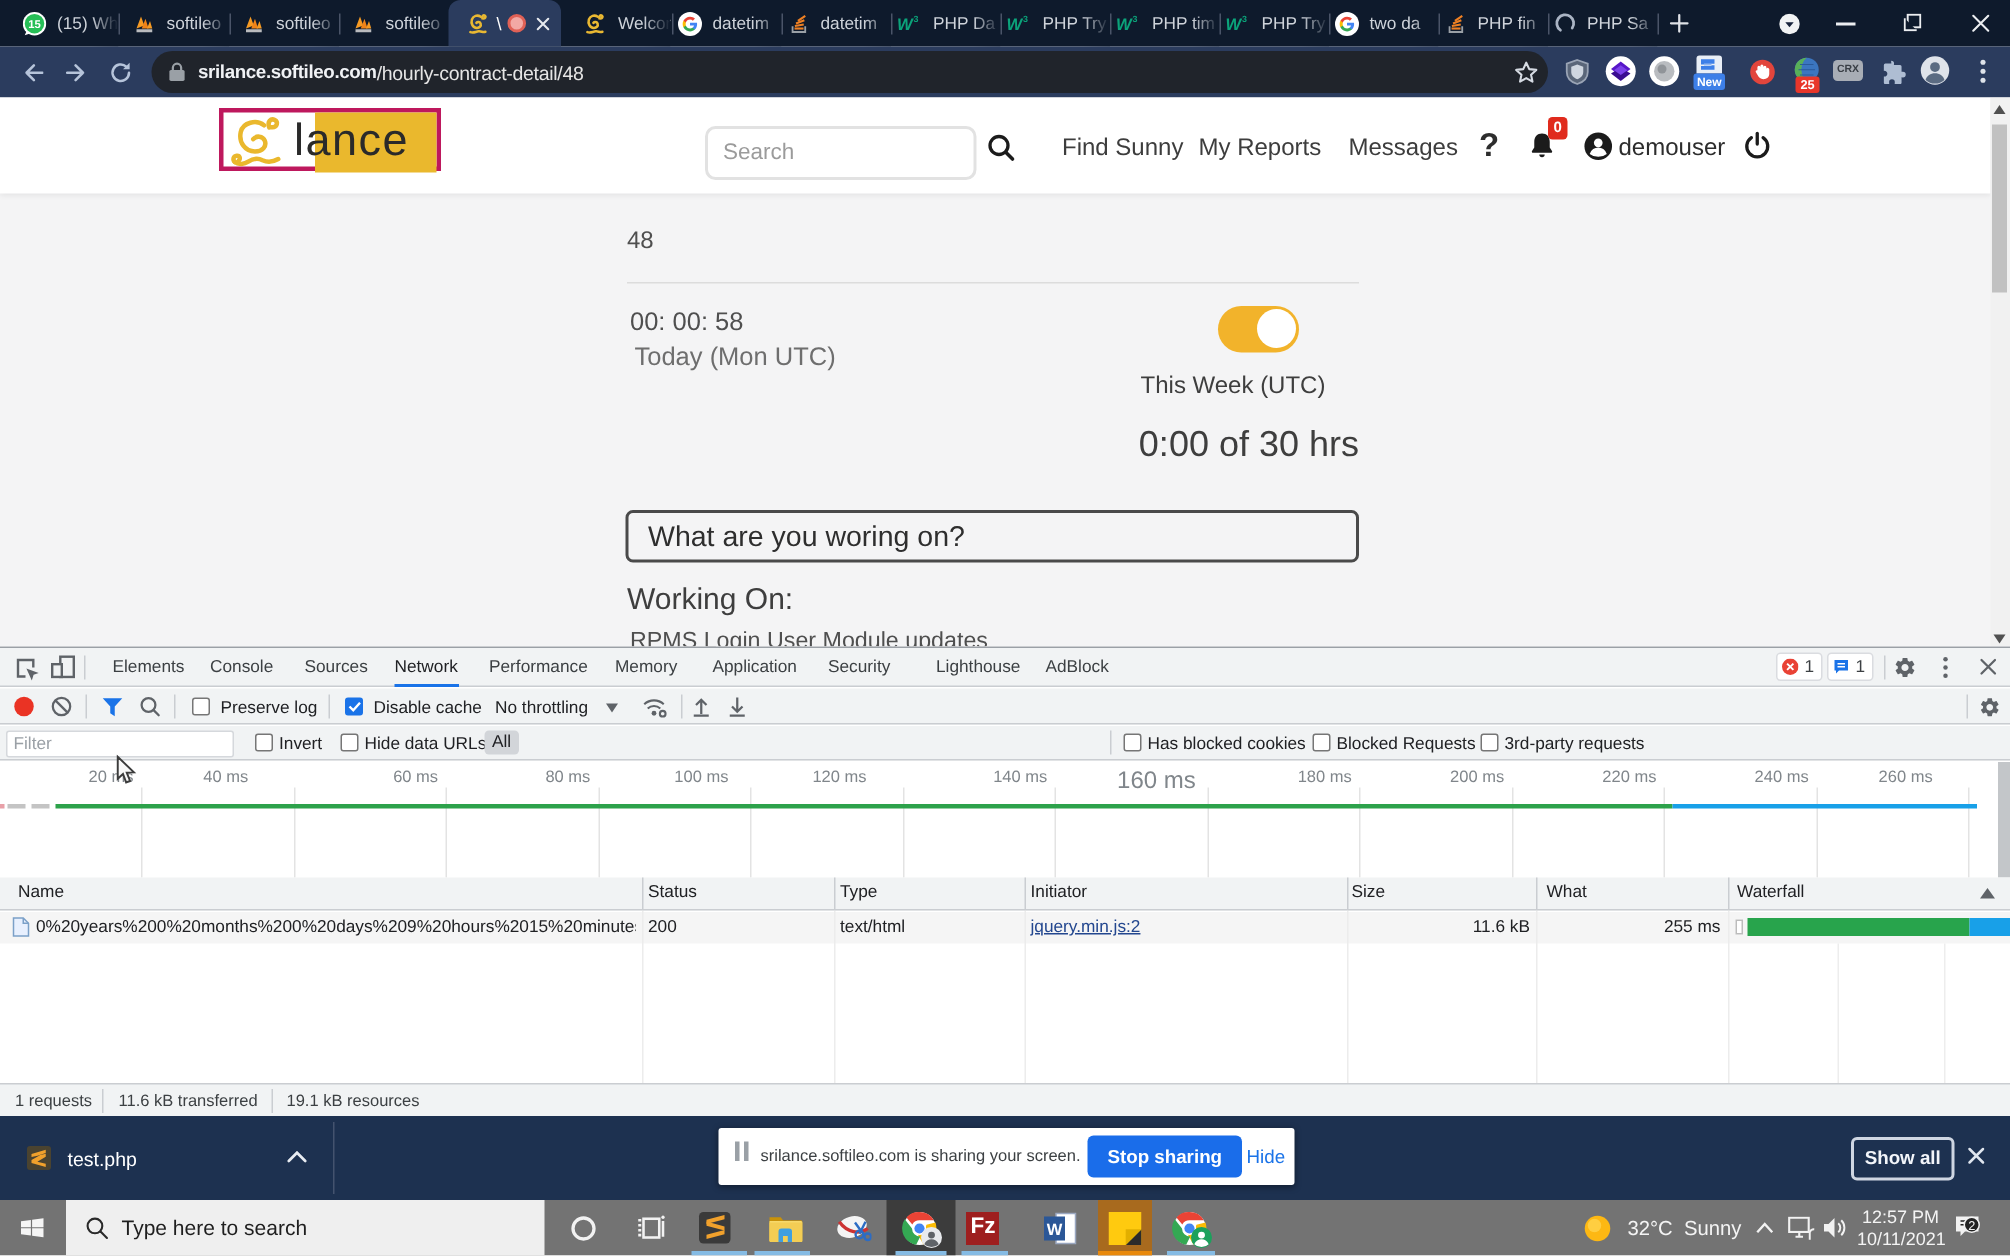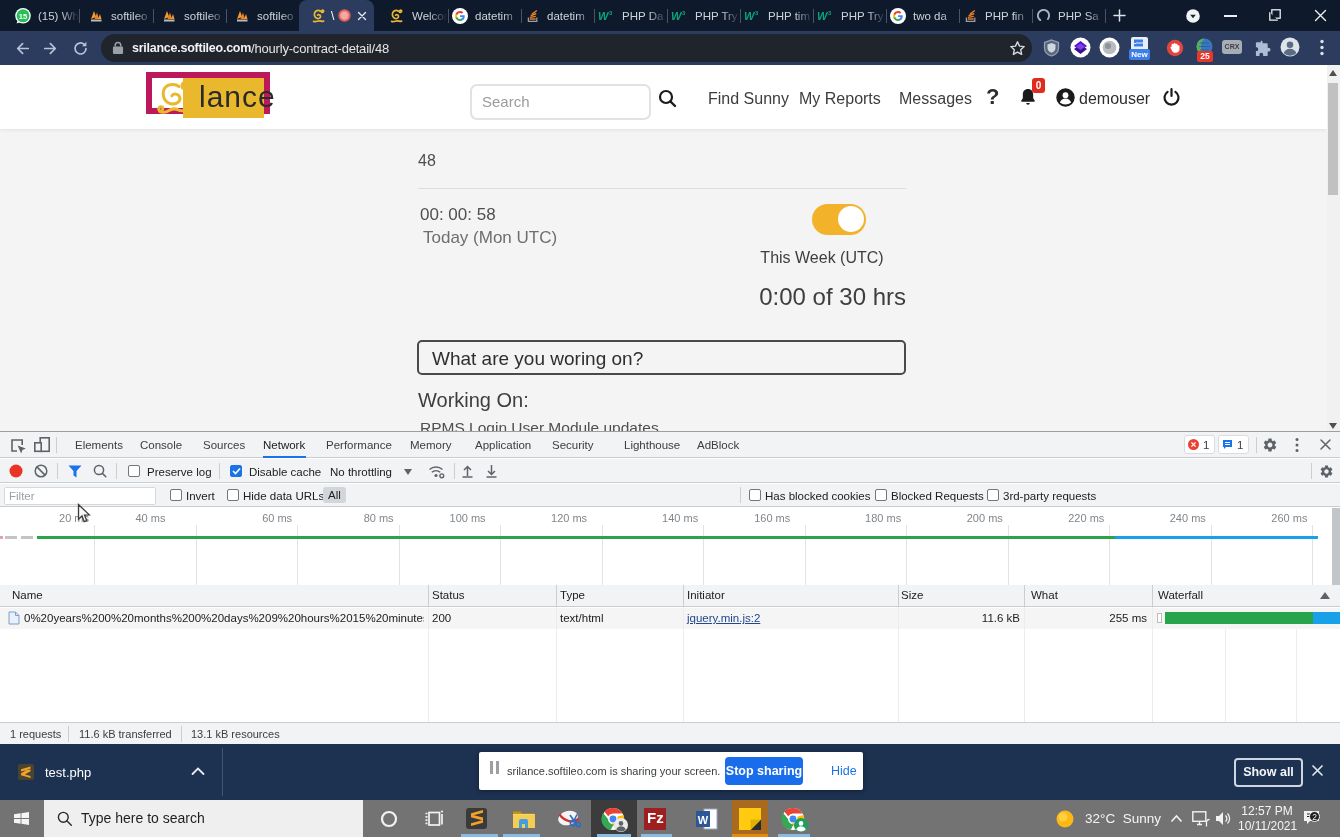--- a/index.html
+++ b/index.html
@@ -293,21 +293,21 @@
       </svg>
     <svg style="position:absolute;left:1320px;top:8px" width="4" height="17" viewBox="0 0 4 17">
         <circle cx="2" cy="2.5" r="1.7" fill="#dee3ea"></circle>
         <circle cx="2" cy="8.5" r="1.7" fill="#dee3ea"></circle>
         <circle cx="2" cy="14.5" r="1.7" fill="#dee3ea"></circle>
       </svg>
   </div>
   <div id="page">
     <div id="pnav">
 
-      <div style="position:absolute;left:146px;top:7px;width:124px;height:42px;border:6px solid #be185d;background:#fff">
+      <div style="position:absolute;left:146px;top:7px;width:148px;height:42px;border:3px solid #be185d;background:#fff">
         <div style="position:absolute;right:0;top:0;width:81px;height:40px;background:#eab82d"></div>
         <svg style="position:absolute;left:3px;top:1px" width="40" height="38" viewBox="0 0 40 38">
             <g fill="none" stroke="#eab82d" stroke-width="3" stroke-linecap="round">
               <path d="M24 7.5 C 19 3.5 10 5.5 8.5 12 C 7 19 11.5 25 18 25 C 23 25 26 21.5 24.5 17.8 C 23.2 14.6 18.8 14.2 16.8 16.8"></path>
               <path d="M27.5 9 C 26 5 28.6 2.6 31.2 4 C 33.6 5.3 32.8 8.8 29.6 8.8 L 27.5 8.6"></path>
               <path d="M4.5 32 C 7 34 11 33.5 13.5 31.8 C 17 29.5 20 29.3 23 30.8 C 26 32.2 30 32 33.5 30"></path>
               <path d="M4.5 32 C 3 30.5 3.5 28 5.8 27.8 C 8 27.6 8.5 30 7 31.3"></path>
             </g>
           </svg>
         <div style="position:absolute;left:47px;top:2px;color:#2a2a2a;font-size:30px;letter-spacing:1px;font-weight:normal">lance</div>
@@ -485,28 +485,28 @@
         <div style="position:absolute;left:1109.3px;top:93px;width:1px;height:60px;background:#e3e3e3"></div>
         <div style="position:absolute;left:1210.8px;top:93px;width:1px;height:60px;background:#e3e3e3"></div>
         <div style="position:absolute;left:1312.4px;top:93px;width:1px;height:60px;background:#e3e3e3"></div>
       </div>
     <div id="ovlabels">
         <div style="position:absolute;left:34.0px;top:80px;width:55px;text-align:right;font-size:11px;color:#80868b">20 ms</div>
         <div style="position:absolute;left:135.5px;top:80px;width:55px;text-align:left;font-size:11px;color:#80868b">40 ms</div>
         <div style="position:absolute;left:237.1px;top:80px;width:55px;text-align:right;font-size:11px;color:#80868b">60 ms</div>
         <div style="position:absolute;left:338.6px;top:80px;width:55px;text-align:right;font-size:11px;color:#80868b">80 ms</div>
         <div style="position:absolute;left:440.1px;top:80px;width:55px;text-align:center;font-size:11px;color:#80868b">100 ms</div>
-        <div style="position:absolute;left:541.6px;top:80px;width:55px;text-align:center;font-size:11px;color:#80868b">120 ms</div>
+        <div style="position:absolute;left:541.6px;top:80px;width:55px;text-align:left;font-size:11px;color:#80868b">120 ms</div>
         <div style="position:absolute;left:643.2px;top:80px;width:55px;text-align:right;font-size:11px;color:#80868b">140 ms</div>
-        <div style="position:absolute;left:744.7px;top:80px;width:55px;text-align:center;font-size:11px;color:#80868b">160 ms</div>
+        <div style="position:absolute;left:744.7px;top:80px;width:55px;text-align:left;font-size:16px;color:#80868b">160 ms</div>
         <div style="position:absolute;left:846.2px;top:80px;width:55px;text-align:right;font-size:11px;color:#80868b">180 ms</div>
         <div style="position:absolute;left:947.8px;top:80px;width:55px;text-align:right;font-size:11px;color:#80868b">200 ms</div>
         <div style="position:absolute;left:1049.3px;top:80px;width:55px;text-align:right;font-size:11px;color:#80868b">220 ms</div>
         <div style="position:absolute;left:1150.8px;top:80px;width:55px;text-align:right;font-size:11px;color:#80868b">240 ms</div>
-        <div style="position:absolute;left:1252.4px;top:80px;width:55px;text-align:right;font-size:11px;color:#80868b">260 ms</div>
+        <div style="position:absolute;left:1252.4px;top:80px;width:55px;font-size:11px;color:#80868b">260 ms</div>
       </div>
     <div style="position:absolute;left:0px;top:104px;width:3px;height:3px;background:#e8a0a8"></div>
     <div style="position:absolute;left:5px;top:104px;width:12px;height:3px;background:#c4c4c4"></div>
     <div style="position:absolute;left:21px;top:104px;width:12px;height:3px;background:#c4c4c4"></div>
     <div style="position:absolute;left:37px;top:104px;width:1078px;height:3px;background:#2da24b"></div>
     <div style="position:absolute;left:1115px;top:104px;width:203px;height:3px;background:#18a0e8"></div>
     <div style="position:absolute;left:1332px;top:76px;width:8px;height:77px;background:#c3c6c9"></div>
 
     <svg style="position:absolute;left:77px;top:71px" width="15" height="21" viewBox="0 0 15 21">
         <path d="M1.5 1.5 L1.5 16.2 L5 13 L7.1 18.6 L9.7 17.6 L7.5 12.1 L12.3 11.9 Z" fill="#f8f8f8" stroke="#3c3c3c" stroke-width="1.3"></path>
@@ -552,39 +552,39 @@
         <div style="position:absolute;left:1152px;top:175px;width:1px;height:115px;background:#ececec"></div>
         <div style="position:absolute;left:1225px;top:197px;width:1px;height:93px;background:#ededed"></div>
         <div style="position:absolute;left:1296px;top:197px;width:1px;height:93px;background:#ededed"></div>
       </div>
 
     <div style="position:absolute;left:0;top:290px;width:1340px;height:23px;background:#f1f3f4;border-top:1px solid #cacdd1"></div>
     <div style="position:absolute;left:10px;top:296px;font-size:11px;color:#3c4043">1 requests</div>
     <div style="position:absolute;left:68px;top:294px;width:1px;height:16px;background:#cacdd1"></div>
     <div style="position:absolute;left:79px;top:296px;font-size:11px;color:#3c4043">11.6 kB transferred</div>
     <div style="position:absolute;left:181px;top:294px;width:1px;height:16px;background:#cacdd1"></div>
-    <div style="position:absolute;left:191px;top:296px;font-size:11px;color:#3c4043">13.1 kB resources</div>
+    <div style="position:absolute;left:191px;top:296px;font-size:11px;color:#3c4043">19.1 kB resources</div>
   </div>
   <div id="shelf">
 
     <svg style="position:absolute;left:18px;top:20px" width="16" height="16" viewBox="0 0 16 16">
         <rect x="0" y="0" width="16" height="16" rx="2" fill="#4a4330"></rect>
         <path d="M12.5 2.5 L3 5.3 V7.4 L8.6 6.1 L3 9.3 V11.3 L12.5 14 V11.9 L6.9 10.5 L12.5 7.2 V5.2 L6.9 6.5 L12.5 4.6z" fill="#f1a12c"></path>
       </svg>
     <div style="position:absolute;left:45px;top:21px;color:#fff;font-size:13px">test.php</div>
     <svg style="position:absolute;left:191px;top:22px" width="14" height="10" viewBox="0 0 14 10">
         <path d="M1.5 8 L7 2.5 L12.5 8" stroke="#e8ecf2" stroke-width="1.8" fill="none" stroke-linecap="round"></path>
       </svg>
     <div style="position:absolute;left:222px;top:4px;width:1px;height:48px;background:#44536e"></div>
 
     <div style="position:absolute;left:479px;top:8px;width:384px;height:38px;background:#fff;border-radius:2px;box-shadow:0 1px 4px rgba(0,0,0,.4)"></div>
     <div style="position:absolute;left:490px;top:17px;width:2.5px;height:13px;background:#9aa0a6"></div>
     <div style="position:absolute;left:496px;top:17px;width:2.5px;height:13px;background:#9aa0a6"></div>
     <div style="position:absolute;left:507px;top:21px;color:#3c4043;font-size:11px">srilance.softileo.com is sharing your screen.</div>
-    <div style="position:absolute;left:725px;top:13px;width:78px;height:28px;background:#1a6dea;border-radius:4px;color:#fff;font-size:12.5px;font-weight:bold;text-align:center;line-height:28px">Stop sharing</div>
+    <div style="position:absolute;left:725px;top:13px;width:103px;height:28px;background:#1a6dea;border-radius:4px;color:#fff;font-size:12.5px;font-weight:bold;text-align:center;line-height:28px">Stop sharing</div>
     <div style="position:absolute;left:831px;top:20px;color:#1a73e8;font-size:12.5px">Hide</div>
 
     <div style="position:absolute;left:1234px;top:14px;width:69px;height:29px;border:2px solid #cfd6e2;border-radius:4px;color:#f2f5fa;font-size:12.5px;font-weight:bold;text-align:center;line-height:25px">Show all</div>
     <svg style="position:absolute;left:1311px;top:20px" width="13" height="13" viewBox="0 0 13 13">
         <path d="M2 2l9 9M11 2l-9 9" stroke="#dfe5ee" stroke-width="1.7" stroke-linecap="round"></path>
       </svg>
   </div>
   <div id="taskbar">
 
     <svg style="position:absolute;left:13px;top:10px" width="17" height="17" viewBox="0 0 17 17">

